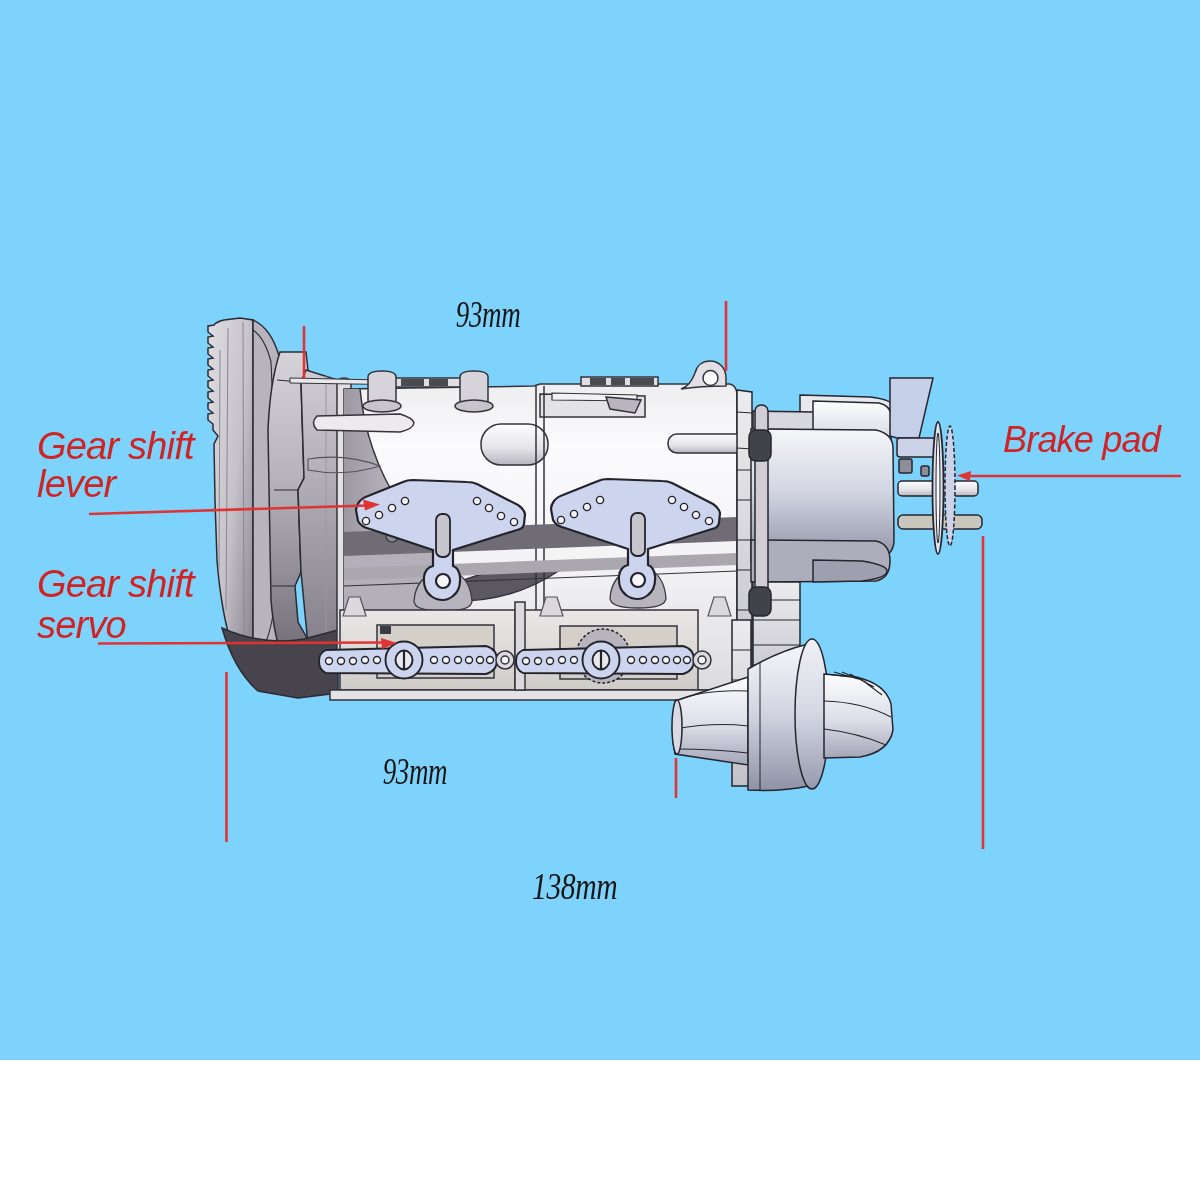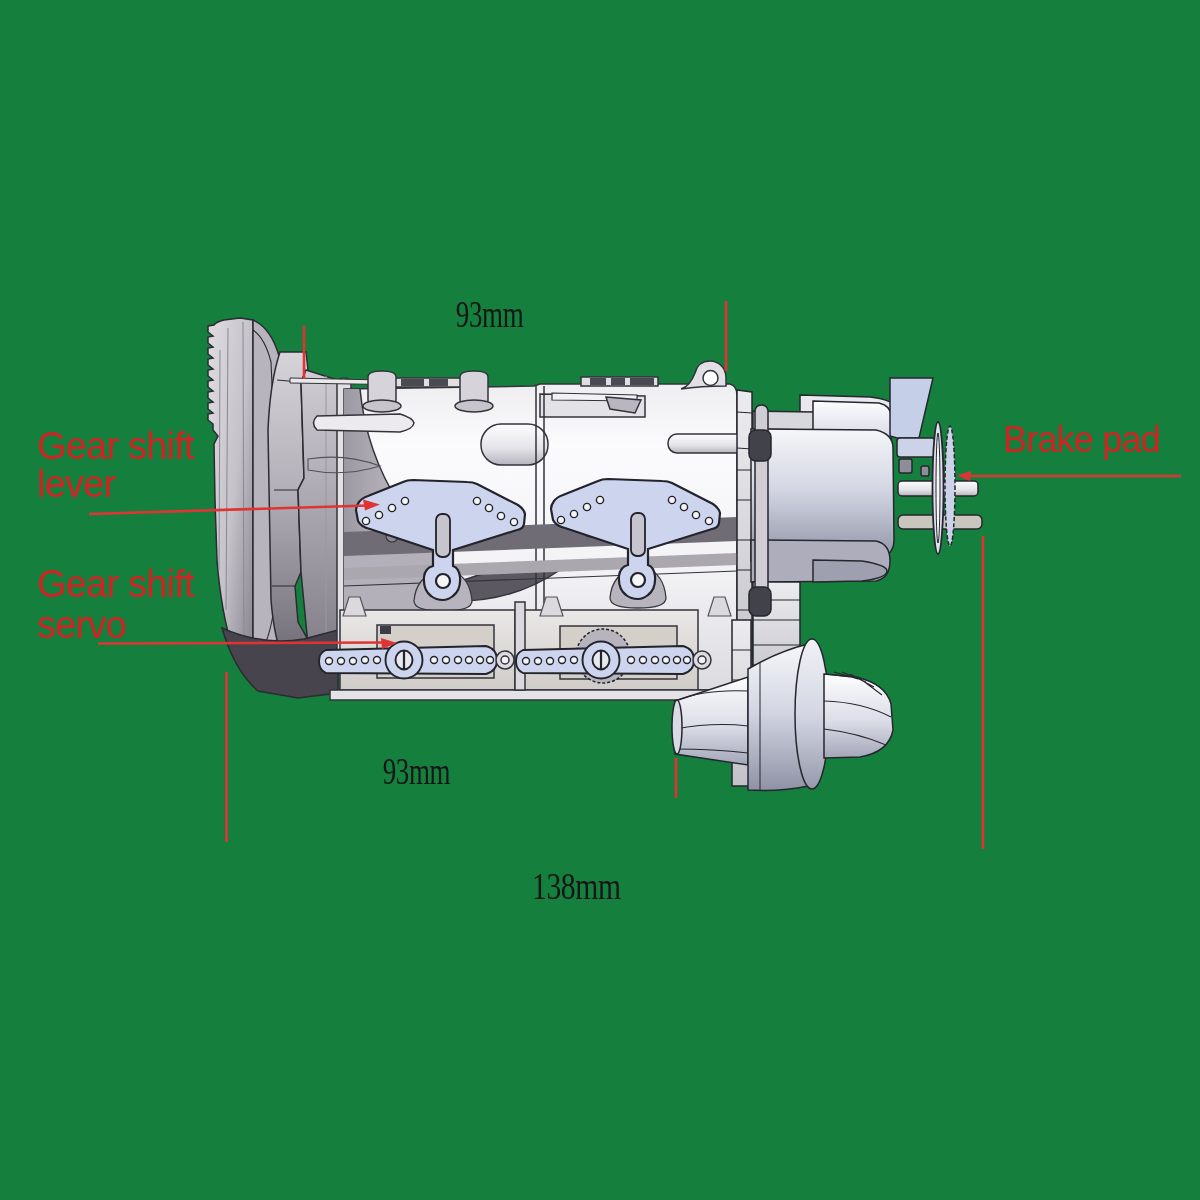--- a/index.html
+++ b/index.html
@@ -1,16 +1,16 @@
 <!DOCTYPE html>
 <html><head>
 <meta charset="utf-8">
 <style>
   html,body{margin:0;padding:0;background:#ffffff;}
-  #stage{position:relative;width:1200px;height:1200px;background:#15803d;overflow:hidden;}
+  #stage{position:relative;width:1200px;height:1060px;background:#7dd3fc;overflow:hidden;font-style:italic;}
   svg{position:absolute;left:0;top:0;}
   .dim{font-family:"Liberation Serif", serif;fill:#161616;}
   .lbl{font-family:"Liberation Sans", sans-serif;fill:#d12323;letter-spacing:-0.8px;}
 </style>
 </head>
 <body>
 <div id="stage">
 <svg width="1200" height="1200" viewBox="0 0 1200 1200">
 <defs>
   <linearGradient id="bodyG" x1="0" y1="0" x2="0" y2="1">

